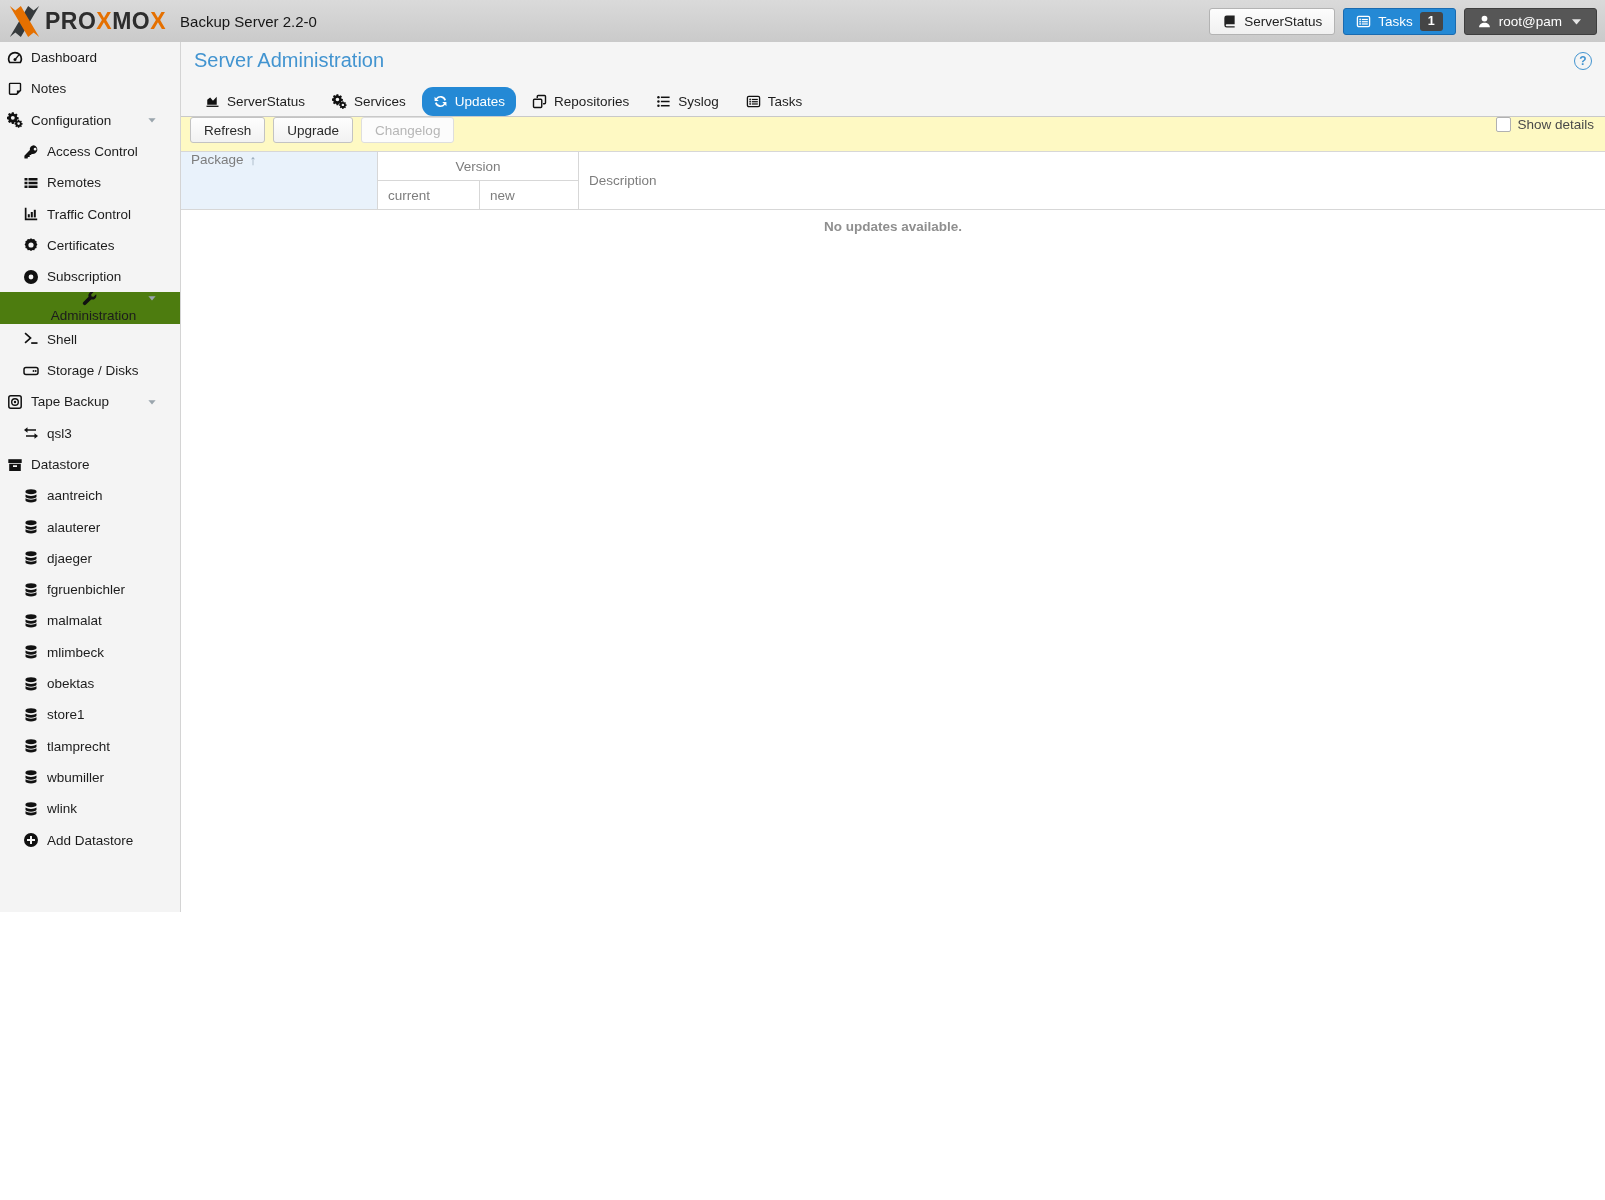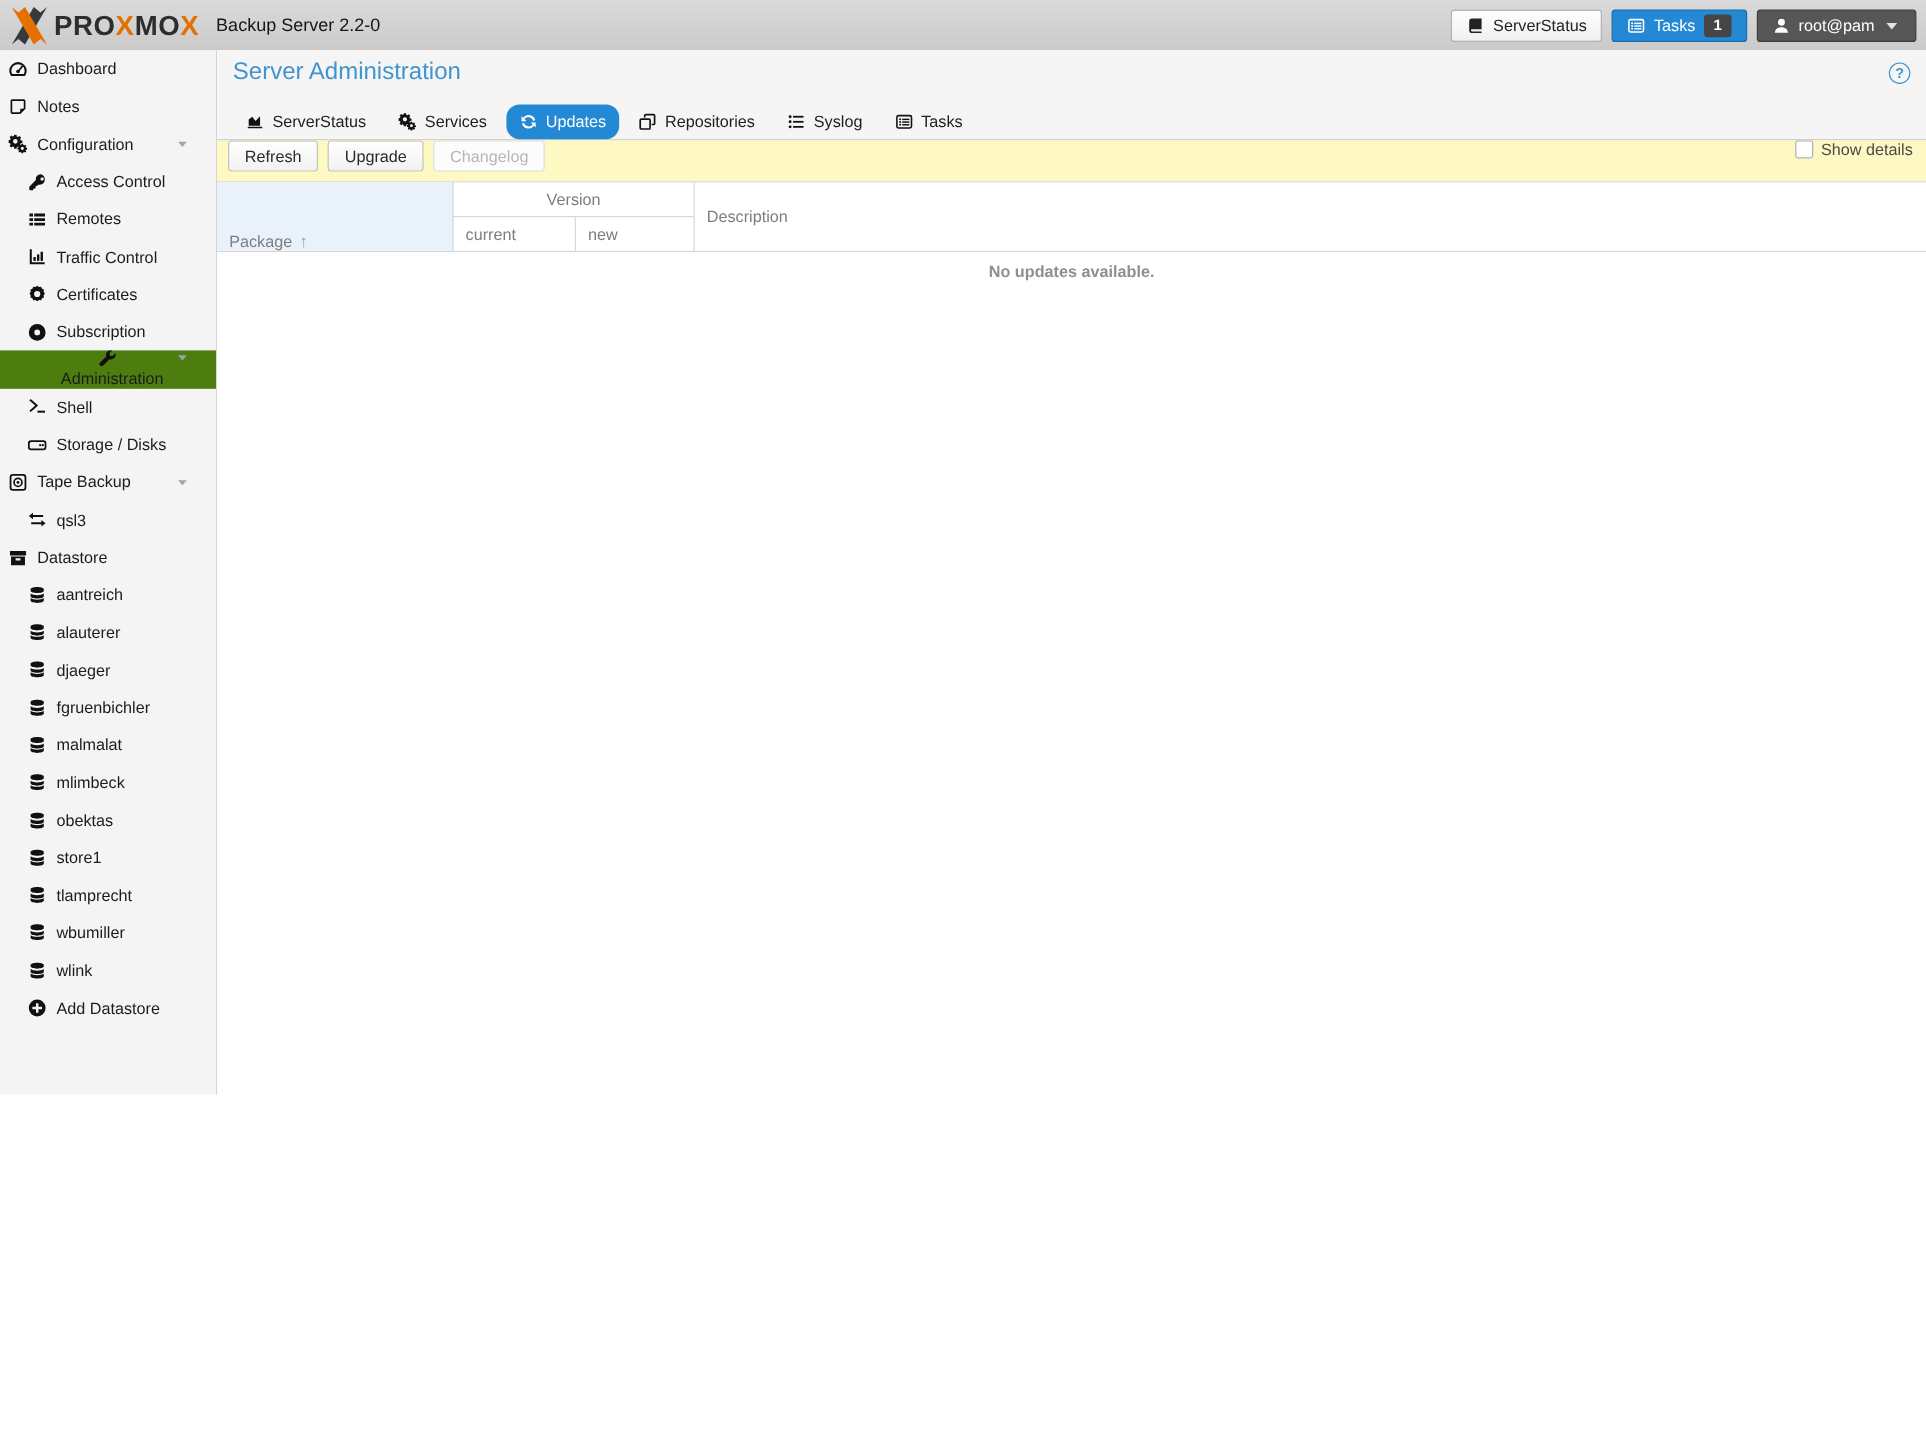--- a/index.html
+++ b/index.html
@@ -58,21 +58,21 @@
     background:linear-gradient(#fefefe,#f2f2f2); color:#2a2a2a; font-size:13.5px;
     font-family:inherit; cursor:pointer; }
   .btn:disabled { color:#b6b6b6; border-color:#dedede; background:#fcfcfc; cursor:default; }
   .spacer { flex:1; }
   .chk-wrap { display:flex; align-items:center; gap:6px; color:#4a4a4a; margin-right:2px; cursor:pointer; }
   .chk { width:15px; height:15px; border:1px solid #b1b1b1; border-radius:2px; background:#fff; }
 
   
   .grid-header { display:flex; height:59px; border-top:1px solid #d7d7d7; border-bottom:1px solid #d7d7d7;
     color:#7d7d7d; font-size:13.5px; background:#fff; }
-  .col-package { width:197px; background:#e9f2fb; display:flex; align-items:flex-end; gap:6px;
+  .col-package { width:197px; background:#e9f2fb; display:flex; align-items:flex-start; gap:6px;
     padding-left:10px; border-right:1px solid #d7d7d7; cursor:pointer; }
   .sort-arrow { color:#93a5b5; font-size:14px; }
   .col-version { width:201px; display:flex; flex-direction:column; border-right:1px solid #d7d7d7; }
   .version-top { height:29px; border-bottom:1px solid #d7d7d7; display:flex; align-items:center;
     justify-content:center; cursor:pointer; }
   .version-bottom { flex:1; display:flex; }
   .subcol { display:flex; align-items:center; padding-left:10px; cursor:pointer; }
   .subcol.current { width:102px; border-right:1px solid #d7d7d7; }
   .subcol.new { flex:1; }
   .col-description { flex:1; display:flex; align-items:center; padding-left:10px; cursor:pointer; }

